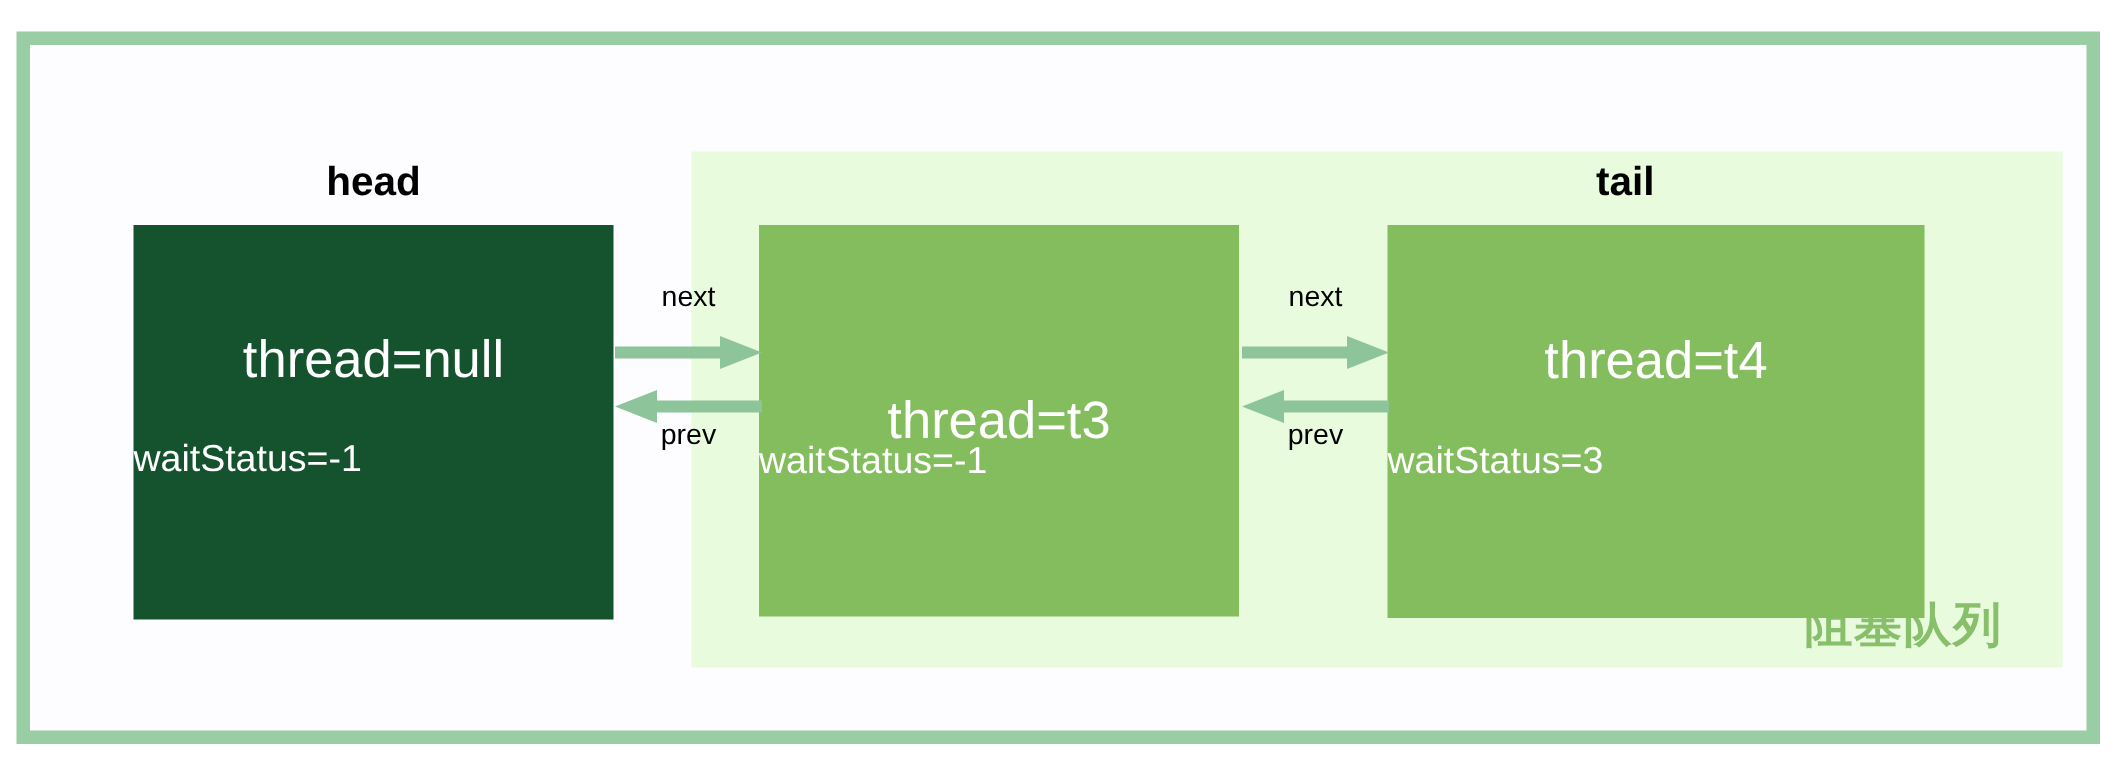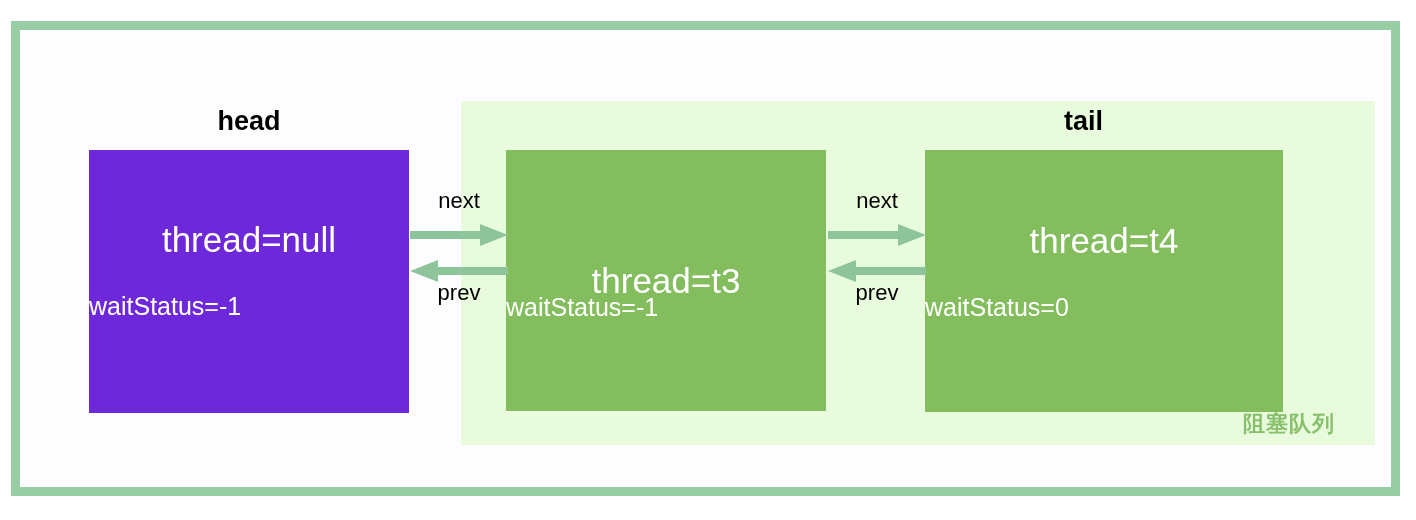--- a/index.html
+++ b/index.html
@@ -36,21 +36,21 @@
     width: 914px;
     height: 344px;
     background: #e8fbdd;
   }
   #queue-region-label {
     position: absolute;
     left: 0;
     right: 40px;
     bottom: 6px;
     text-align: right;
-    font-size: 22px;
+    font-size: 32px;
     font-weight: 700;
     color: #88bf6b;
     letter-spacing: 1px;
     white-space: nowrap;
   }
   
   .node {
     position: absolute;
     box-sizing: border-box;
     display: flex;
@@ -76,21 +76,21 @@
     font-size: 25px;
     line-height: 1;
     color: #ffffff;
     white-space: nowrap;
   }
   #node-head {
     left: 69px;
     top: 120px;
     width: 320px;
     height: 263px;
-    background: #6d28d9;
+    background: #14532d;
   }
   #node-t3 {
     left: 486px;
     top: 120px;
     width: 320px;
     height: 261px;
     background: #84bd5e;
   }
   #node-t4 {
     left: 905px;
@@ -125,21 +125,21 @@
     height: 130px;
   }
   #arrows-1 { left: 390px; top: 158px; }
   #arrows-2 { left: 808px; top: 158px; }
 
   .arrow-caption {
     position: absolute;
     left: 0;
     width: 98px;
     text-align: center;
-    font-size: 22px;
+    font-size: 19px;
     color: #000000;
     white-space: nowrap;
   }
   .caption-next { top: 0px; }
   .caption-prev { top: 92px; }
 
   .arrow {
     position: absolute;
     height: 22px;
     width: 98px;
@@ -169,21 +169,21 @@
       <div class="node-sub" style="top:144px;">waitStatus=-1</div>
     </div>
 
     <div class="node" id="node-t3">
       <div class="node-main" style="top:73px;margin-top:40px;">thread=t3</div>
       <div class="node-sub" style="top:145px;">waitStatus=-1</div>
     </div>
 
     <div class="node" id="node-t4">
       <div class="node-main" style="top:73px;">thread=t4</div>
-      <div class="node-sub" style="top:145px;">waitStatus=0</div>
+      <div class="node-sub" style="top:145px;">waitStatus=3</div>
     </div>
 
     <div class="arrow-group" id="arrows-1">
       <div class="arrow-caption caption-next">next</div>
       <div class="arrow arrow-next">
         <svg width="98" height="22" viewBox="0 0 98 22">
           <rect x="0" y="7" width="78" height="8" fill="#8ec49a"></rect>
           <polygon points="70,0 98,11 70,22" fill="#8ec49a"></polygon>
         </svg>
       </div>

